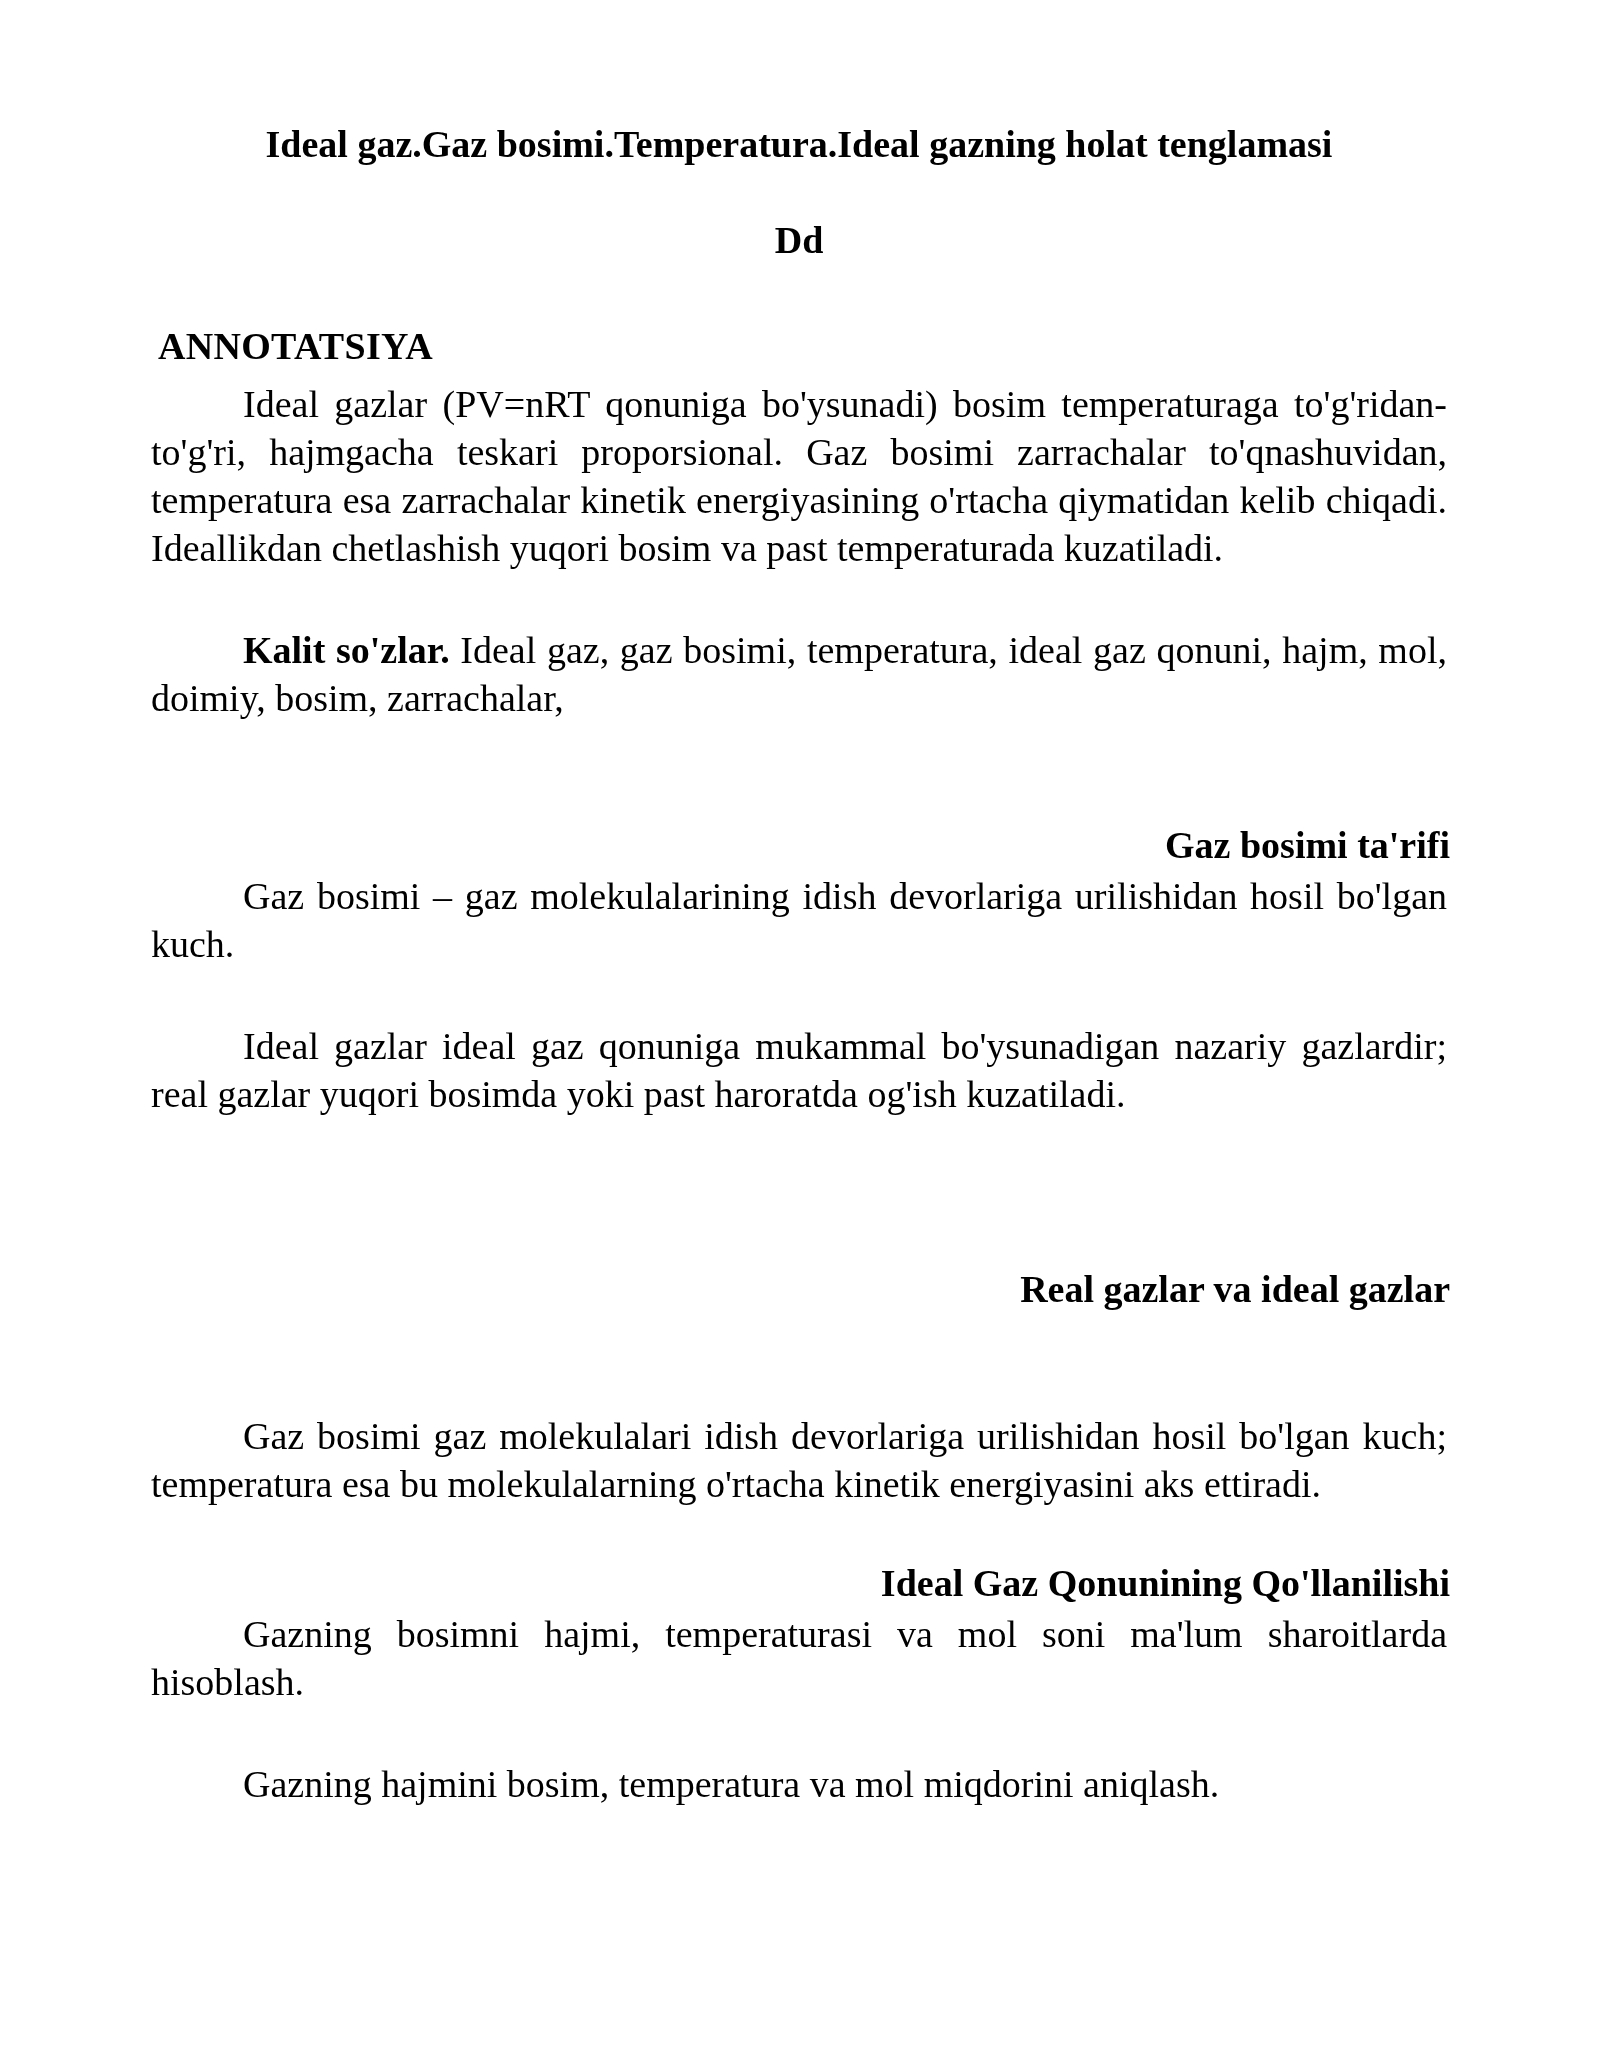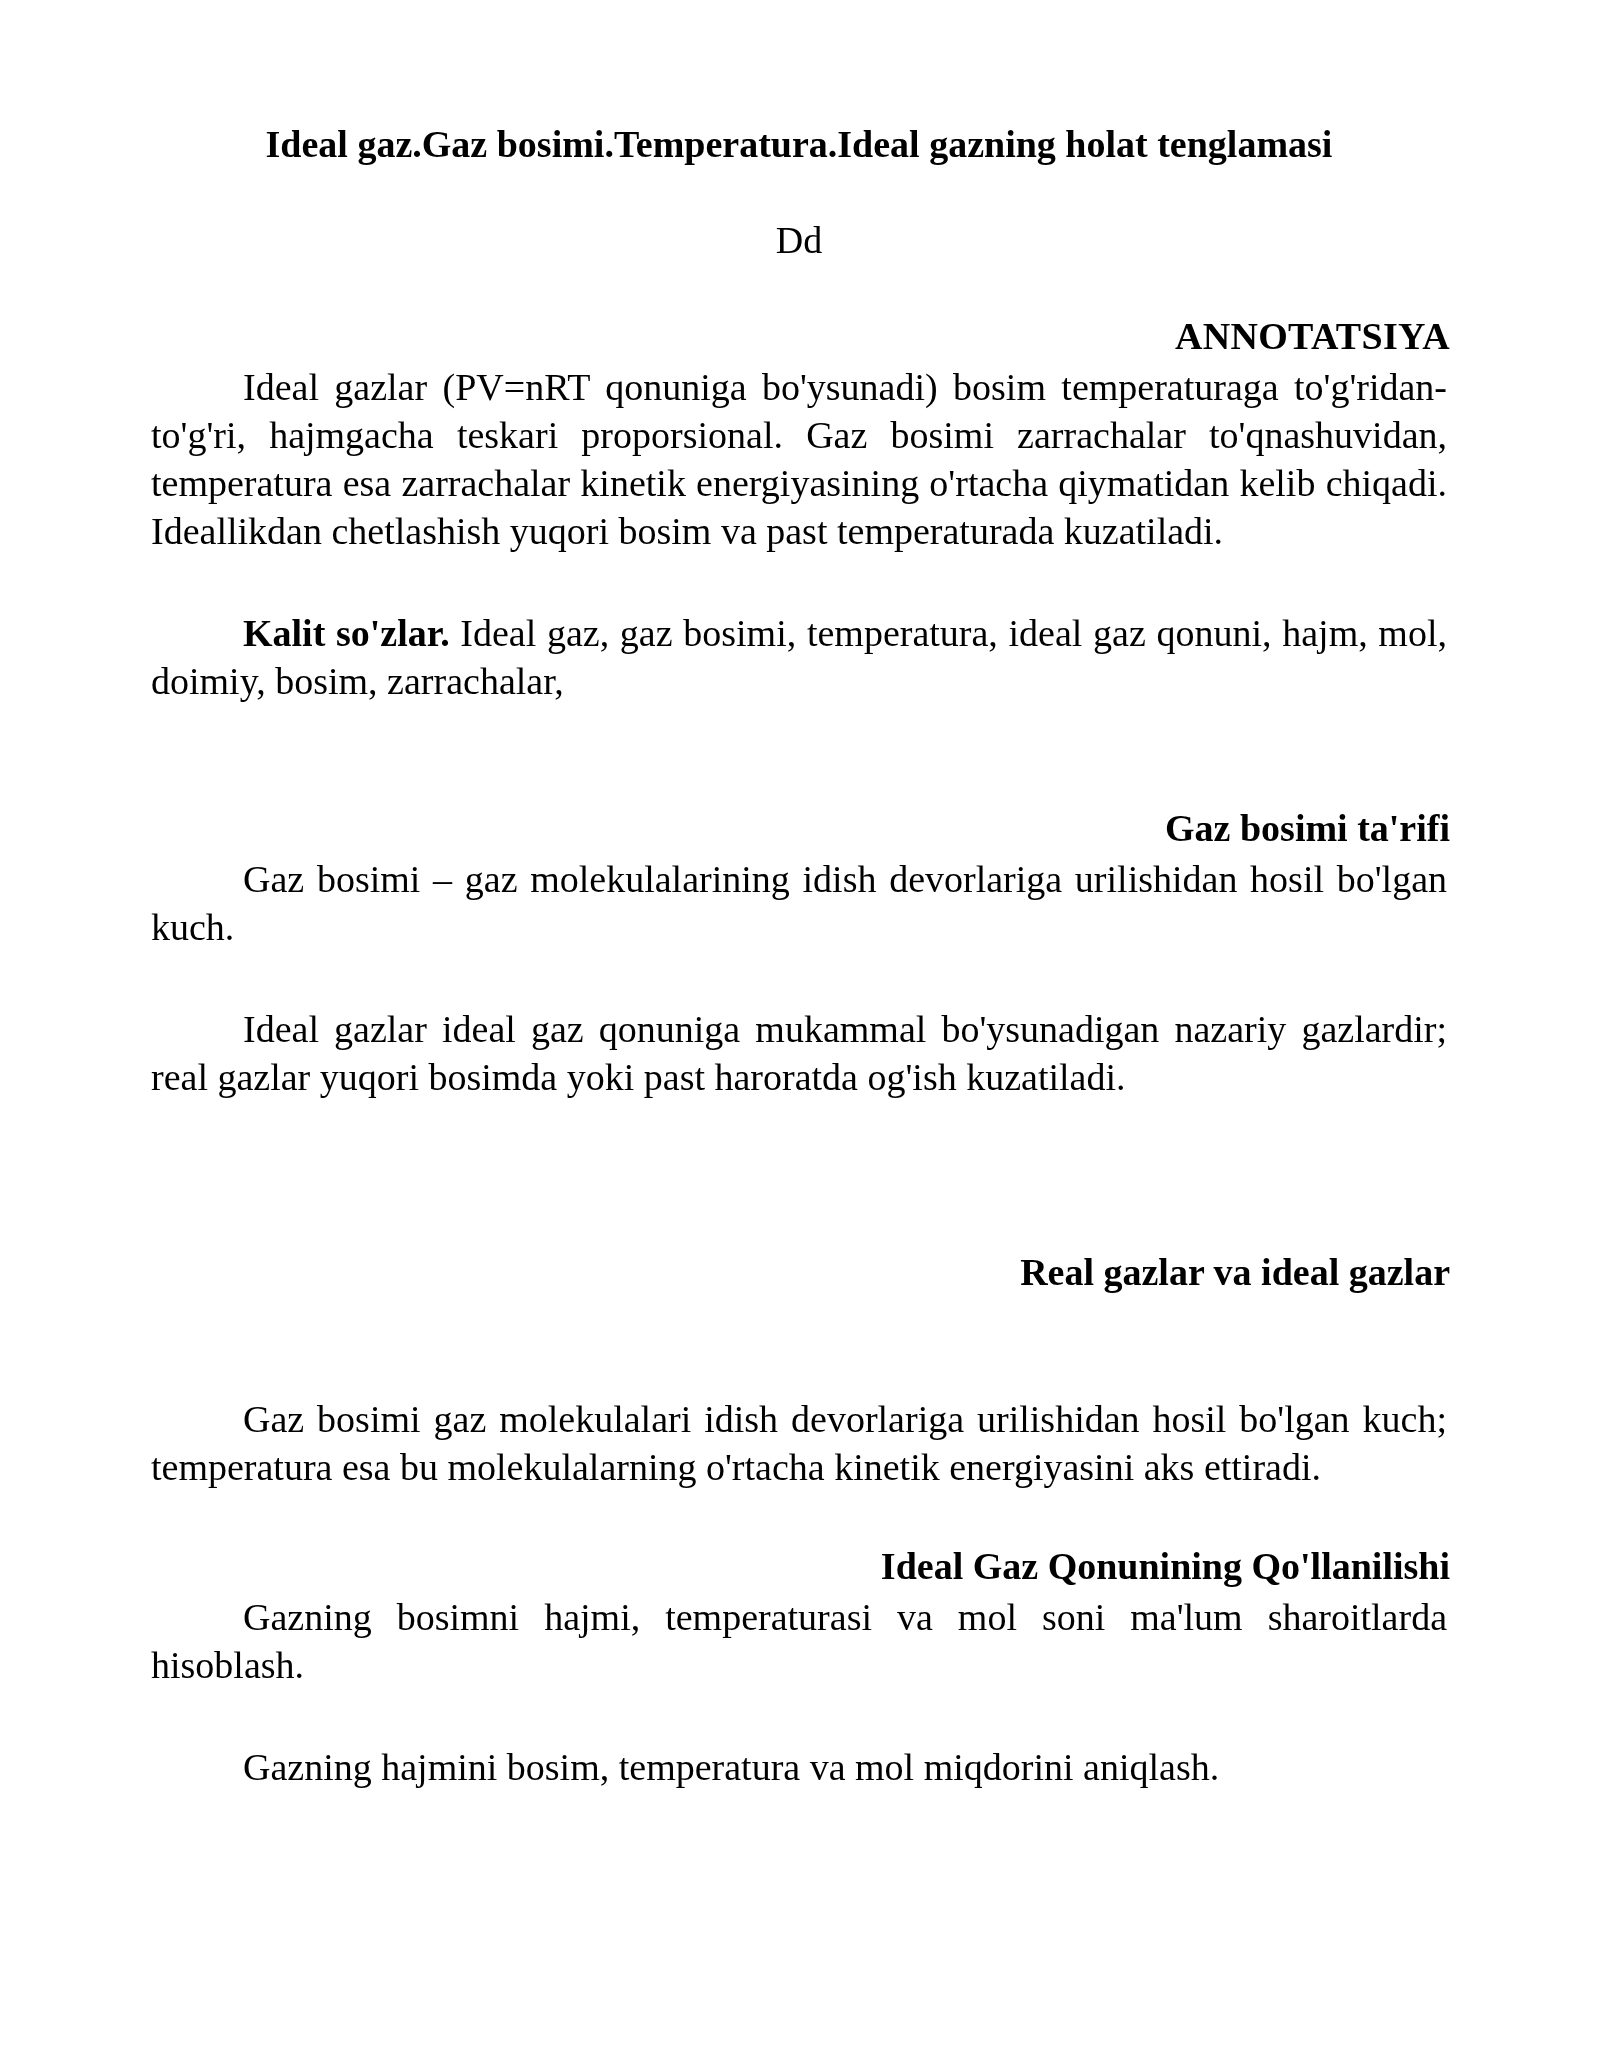--- a/index.html
+++ b/index.html
@@ -33,32 +33,32 @@
   .doc-title {
     font-size: 38px;
     font-weight: bold;
     text-align: center;
     line-height: 48px;
     margin: 0;
     padding-top: 120px;
   }
   .doc-subtitle {
     font-size: 38px;
-    font-weight: normal;
+    font-weight: bold;
     text-align: center;
     line-height: 48px;
     margin: 0;
     padding-top: 48px;
   }
   .section-title-center {
     font-size: 38px;
     font-weight: bold;
-    text-align: right;
+    text-align: left;
     line-height: 48px;
-    margin: 0;
+    margin: 10px;
     padding-top: 48px;
     letter-spacing: 0.3px;
   }
   p.para {
     font-size: 38px;
     line-height: 48px;
     margin: 3px;
     text-align: justify;
     text-justify: inter-word;
     text-indent: 92px;

